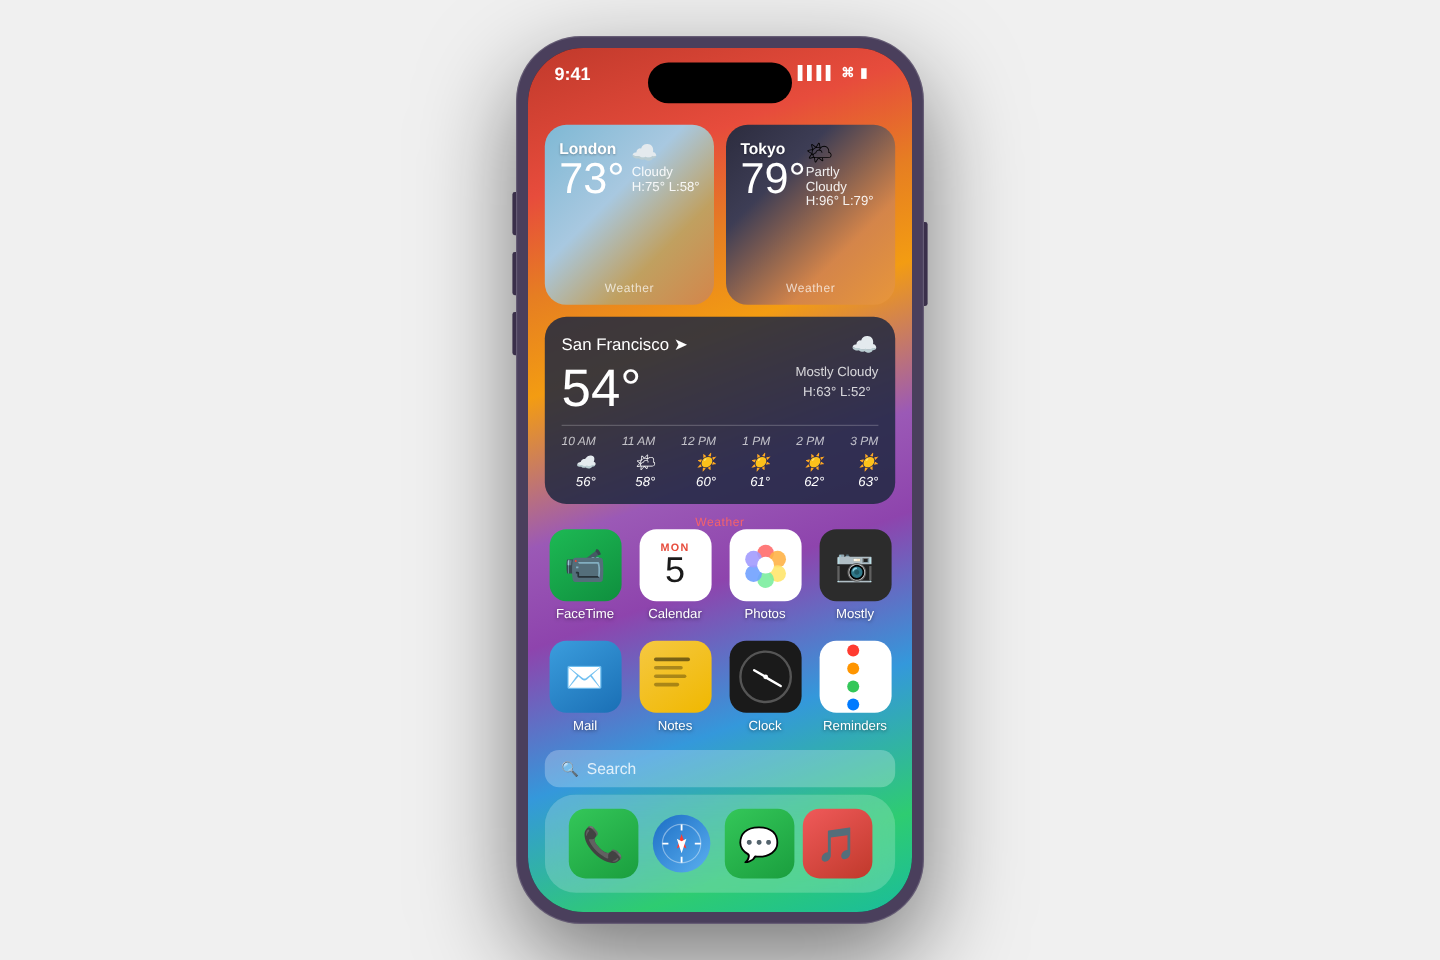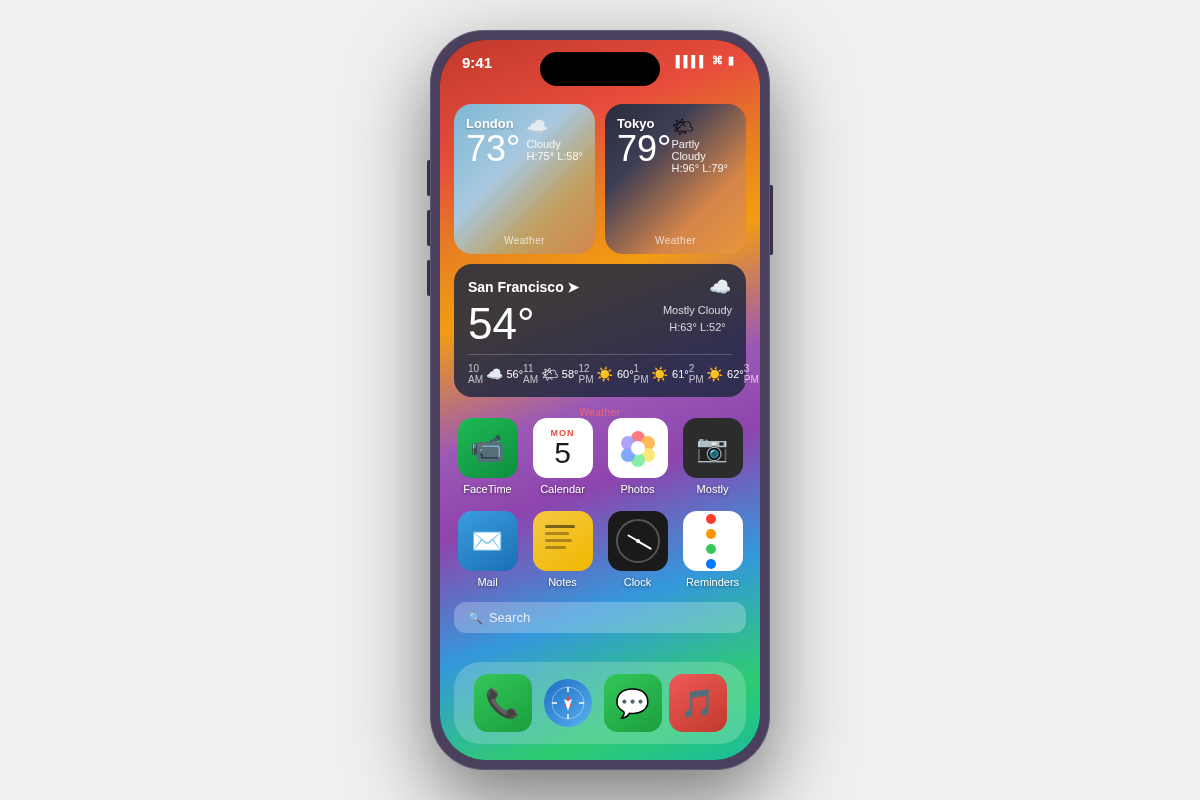--- a/index.html
+++ b/index.html
@@ -84,21 +84,21 @@
       background: #000;
       border-radius: 20px;
       z-index: 10;
     }
 
     
     .status-bar {
       position: absolute;
       top: 0;
       left: 0;
-      right: 4px;
+      right: 15px;
       height: 54px;
       display: flex;
       align-items: flex-start;
       justify-content: space-between;
       padding: 14px 22px 0;
       z-index: 9;
       color: white;
       font-size: 13px;
       font-weight: 600;
     }
@@ -165,37 +165,37 @@
       margin-bottom: 10px;
       color: white;
     }
 
     .sf-header {
       display: flex;
       justify-content: space-between;
       align-items: center;
       margin-bottom: 4px;
     }
-    .sf-city { font-size: 14px; font-weight: 700; }
+    .sf-city { font-size: 14px; font-weight: 400; }
     .sf-cloud { font-size: 18px; }
     .sf-main {
       display: flex;
       justify-content: space-between;
       align-items: flex-start;
       margin-bottom: 8px;
     }
     .sf-temp { font-size: 44px; font-weight: 200; line-height: 1; }
     .sf-detail { text-align: center; font-size: 11px; color: rgba(255,255,255,0.8); line-height: 1.5; }
     .sf-hourly {
       display: flex;
       justify-content: space-between;
       border-top: 1px solid rgba(255,255,255,0.2);
       padding-top: 8px;
     }
-    .sf-hour { display: flex; flex-direction: row; align-items: center; gap: 3px; }
+    .sf-hour { display: flex; flex-direction: column; align-items: flex-end; gap: 3px; font-style: italic; }
     .sf-hour-time { font-size: 10px; color: rgba(255,255,255,0.7); }
     .sf-hour-icon { font-size: 14px; }
     .sf-hour-temp { font-size: 11px; font-weight: 500; }
     .sf-widget-label {
       text-align: center;
       font-size: 10px;
       color: rgba(255,100,100,0.9);
       margin-top: 4px;
       letter-spacing: 0.5px;
     }

